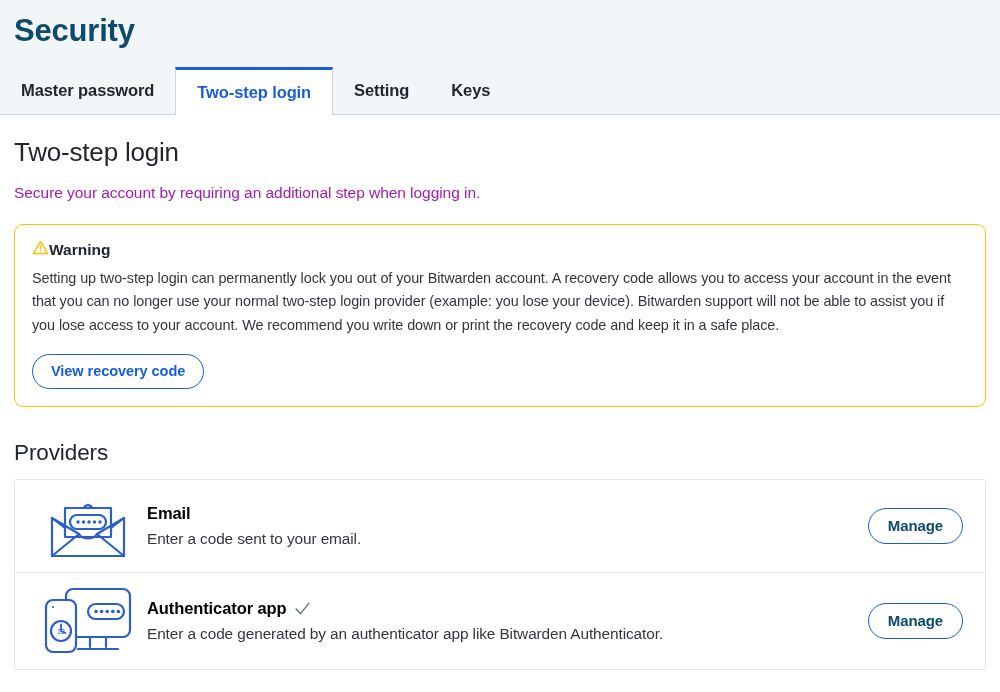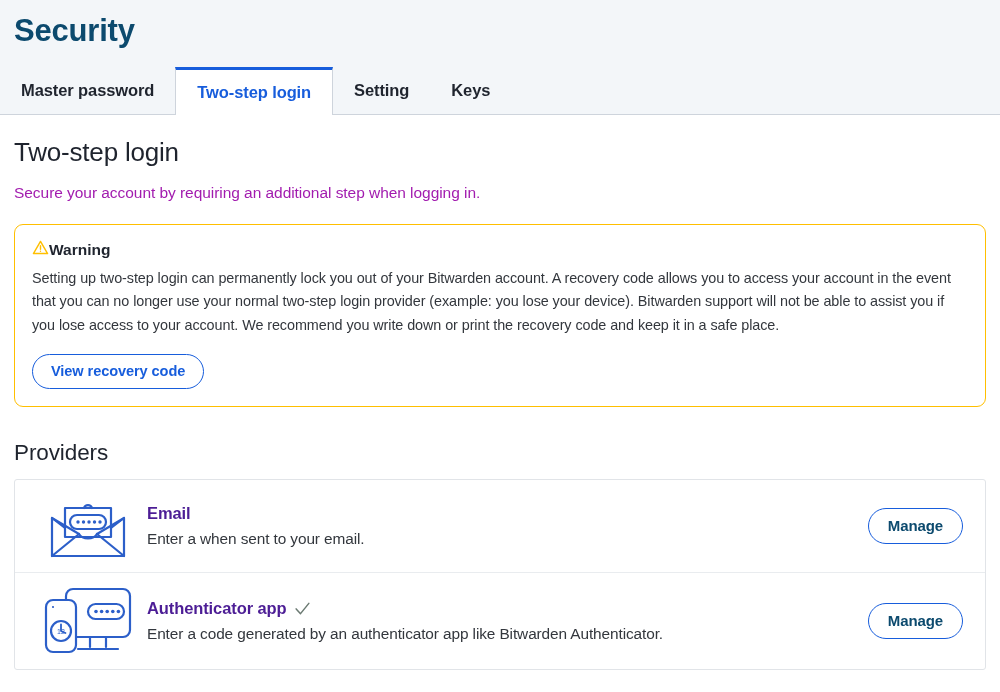--- a/index.html
+++ b/index.html
@@ -147,21 +147,21 @@
     width: 118px;
     flex: 0 0 118px;
     display: flex;
     align-items: center;
     justify-content: center;
   }
   .provider-info { flex: 1 1 auto; padding-right: 14px; }
   .provider-name {
     font-size: 16.5px;
     font-weight: 700;
-    color: #4c1d95;
+    color: #000000;
     display: flex;
     align-items: center;
     gap: 7px;
     margin-bottom: 7px;
     letter-spacing: -0.1px;
   }
   .provider-desc {
     font-size: 15.4px;
     color: #33373d;
     letter-spacing: -0.1px;
@@ -235,21 +235,21 @@
           <circle cx="37.5" cy="32" r="1.7" fill="#2c5fc9" stroke="none"></circle>
           <circle cx="43" cy="32" r="1.7" fill="#2c5fc9" stroke="none"></circle>
           <circle cx="48.5" cy="32" r="1.7" fill="#2c5fc9" stroke="none"></circle>
           <circle cx="54" cy="32" r="1.7" fill="#2c5fc9" stroke="none"></circle>
         </svg>
       </div>
       <div class="provider-info">
         <div class="provider-name">
           <span>Email</span>
         </div>
-        <div class="provider-desc">Enter a when sent to your email.</div>
+        <div class="provider-desc">Enter a code sent to your email.</div>
       </div>
       <div class="provider-action">
         <button class="btn-manage">Manage</button>
       </div>
     </div>
 
     <div class="provider-row">
       <div class="provider-icon">
         <svg width="96" height="76" viewBox="0 0 96 76" fill="none" stroke="#2c5fc9" stroke-width="2.2" stroke-linecap="round" stroke-linejoin="round">
           <rect x="26" y="6" width="64" height="48" rx="7" fill="#ffffff"></rect>

